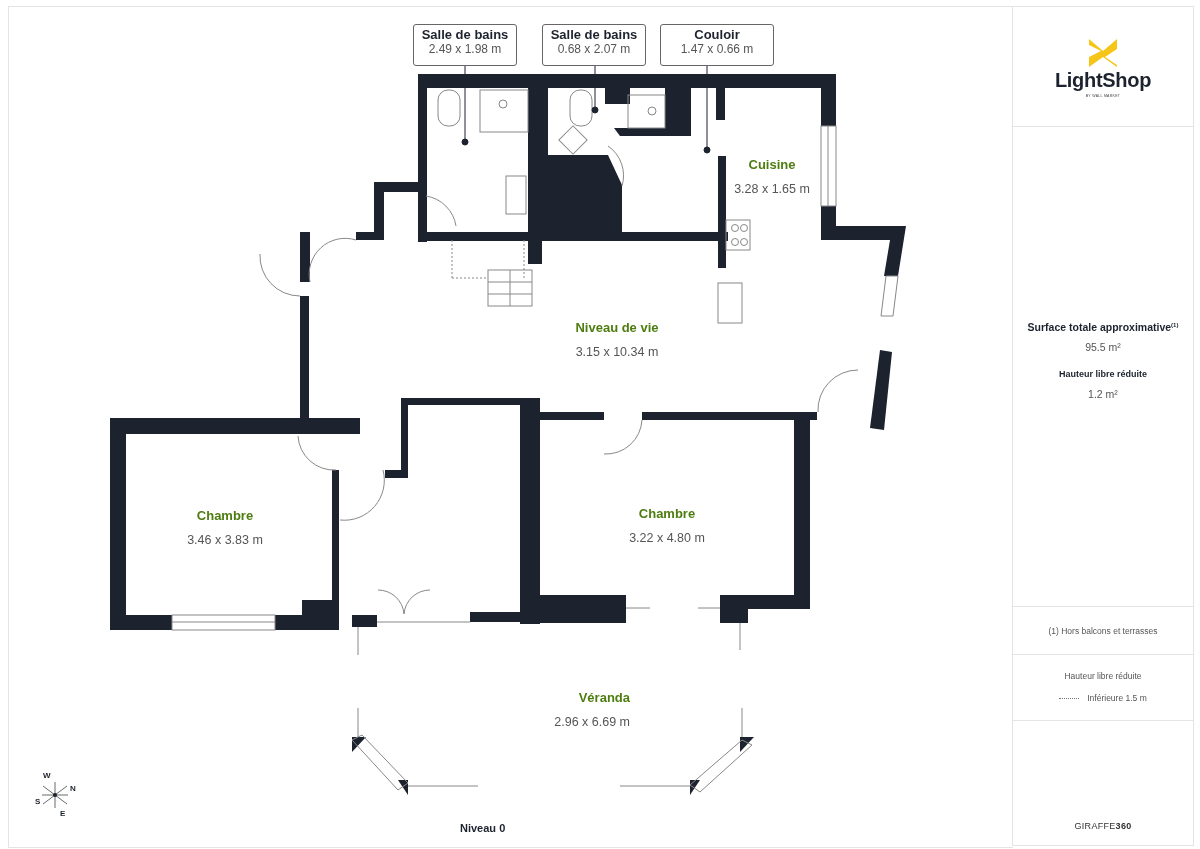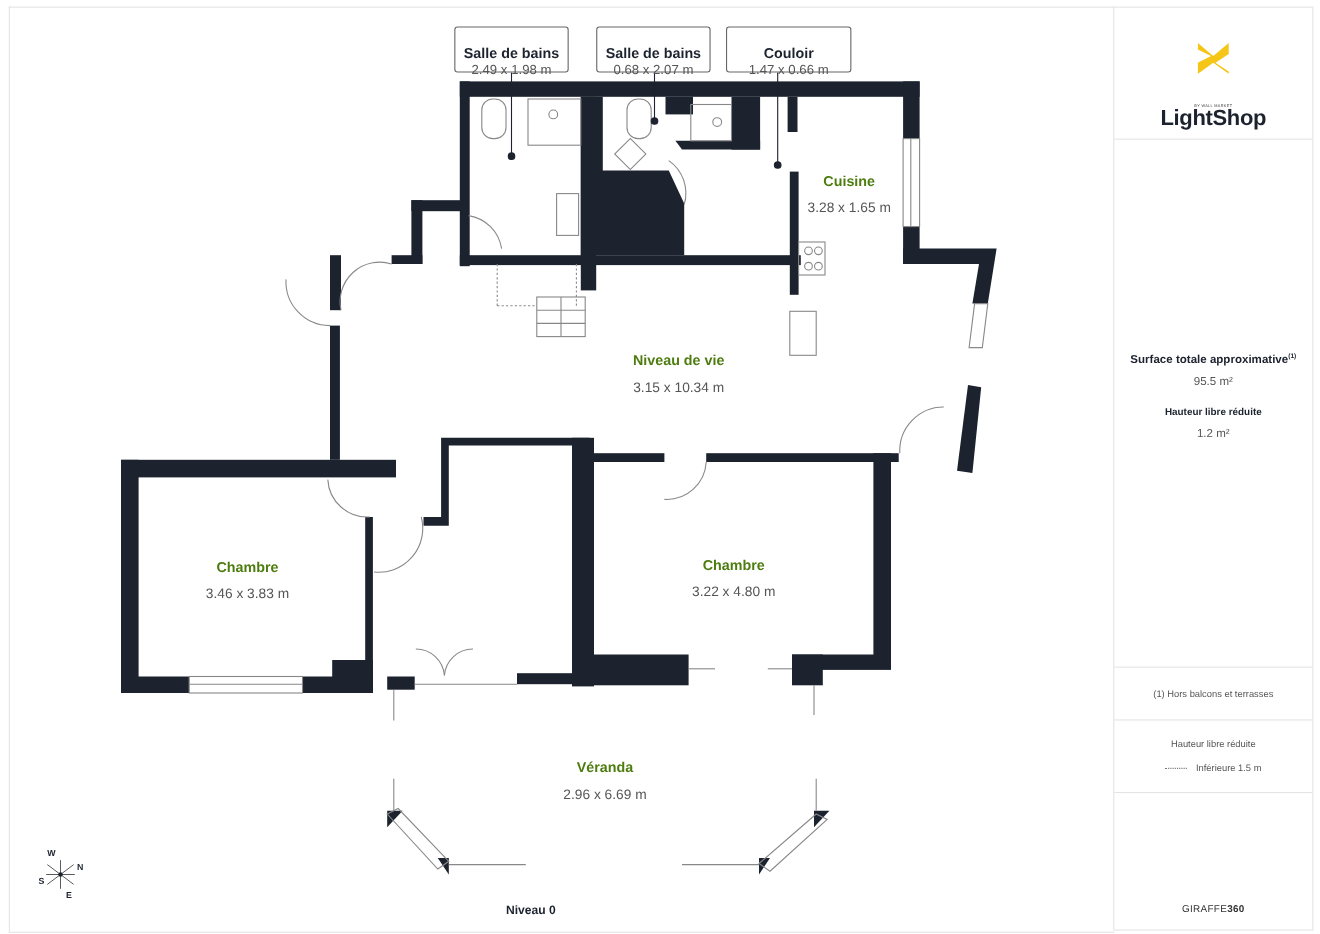--- a/index.html
+++ b/index.html
@@ -1,40 +1,40 @@
 <!DOCTYPE html>
 <html><head>
 <meta charset="utf-8">
 <style>
   html, body { margin:0; padding:0; background:#ffffff; }
   body { width:1200px; height:849px; position:relative; overflow:hidden; font-family:"Liberation Sans", sans-serif; color:#1c232e; }
   .plan-frame { position:absolute; left:8px; top:6px; width:1004px; height:840px; border:1px solid #e4e4e4; border-right:none; }
   .sidepanel { position:absolute; left:1012px; top:6px; width:182px; height:840px; border:1px solid #e4e4e4; box-sizing:border-box; }
   .sp-section { position:absolute; left:0; width:100%; border-bottom:1px solid #e4e4e4; box-sizing:border-box; text-align:center; }
   .logo-wrap { top:0; height:120px; }
-  .logo-name { position:absolute; top:62px; left:0; width:100%; font-size:20px; font-weight:bold; letter-spacing:-0.3px; color:#1c232e;margin-top:28px; }
+  .logo-name { position:absolute; top:62px; left:0; width:100%; font-size:20px; font-weight:bold; letter-spacing:-0.3px; color:#1c232e; }
   .logo-sub { position:absolute; top:87px; left:0; width:100%; font-size:3.5px; letter-spacing:0.3px; color:#444; }
   .surface { top:120px; height:480px; }
   .surf-title { position:absolute; top:194px; left:0; width:100%; font-size:10.5px; font-weight:bold; }
   .surf-title sup { font-size:6px; }
   .surf-val { position:absolute; top:214px; left:0; width:100%; font-size:10.5px; color:#555; }
   .ht-title { position:absolute; top:242px; left:0; width:100%; font-size:9px; font-weight:bold; }
   .ht-val { position:absolute; top:261px; left:0; width:100%; font-size:10.5px; color:#555; }
   .note1 { top:600px; height:48px; font-size:8.5px; color:#555; line-height:48px; }
   .legend { top:648px; height:66px; }
   .legend-title { position:absolute; top:16px; width:100%; font-size:8.5px; color:#555; }
   .legend-row { position:absolute; top:38px; width:100%; font-size:8.5px; color:#555; }
   .legend-dots { display:inline-block; width:20px; border-top:1px dotted #777; vertical-align:middle; margin-right:8px; }
   .disclaimer { top:714px; height:126px; border-bottom:none; }
   .disc-text { position:absolute; top:18px; left:14px; right:14px; font-size:8px; line-height:12px; color:#555; }
   .brand { position:absolute; top:100px; width:100%; font-size:9px; color:#333; letter-spacing:0.3px; }
   .brand b { font-weight:bold; }
   svg.plan { position:absolute; left:0; top:0; }
   .tag-box { position:absolute; background:#fff; border:1px solid #666; border-radius:3px; text-align:center; box-sizing:border-box; }
-  .tag-name { font-size:13px; font-weight:bold; color:#1c232e; line-height:15px; margin-top:16px; }
+  .tag-name { font-size:13px; font-weight:bold; color:#1c232e; line-height:15px; margin-top:2px; }
   .tag-dim { font-size:12px; color:#555; line-height:15px; }
   .rlabel { position:absolute; text-align:center; width:160px; }
   .rlabel .n { font-size:13px; font-weight:bold; color:#4d7c0f; }
   .rlabel .d { font-size:12.5px; color:#555; margin-top:10px; }
   .level { position:absolute; left:460px; top:822px; width:100px; font-size:11px; font-weight:bold; }
   .compass-lbl { position:absolute; font-size:8px; font-weight:bold; color:#1c232e; }
 </style>
 </head>
 <body>
 
@@ -182,21 +182,21 @@
   <div class="d">3.15 x 10.34 m</div>
 </div>
 <div class="rlabel" style="left:145px;top:508px;">
   <div class="n">Chambre</div>
   <div class="d">3.46 x 3.83 m</div>
 </div>
 <div class="rlabel" style="left:587px;top:506px;">
   <div class="n">Chambre</div>
   <div class="d">3.22 x 4.80 m</div>
 </div>
-<div class="rlabel" style="left:470px;top:690px;">
+<div class="rlabel" style="left:470px;top:690px;text-align:right;">
   <div class="n">Véranda</div>
   <div class="d">2.96 x 6.69 m</div>
 </div>
 
 <div class="level">Niveau 0</div>
 
 <svg style="position:absolute;left:40px;top:780px;" width="30" height="30">
   <g stroke="#444" stroke-width="0.8">
     <line x1="3" y1="6" x2="27" y2="24"></line>
       <line x1="27" y1="6" x2="3" y2="24"></line>

